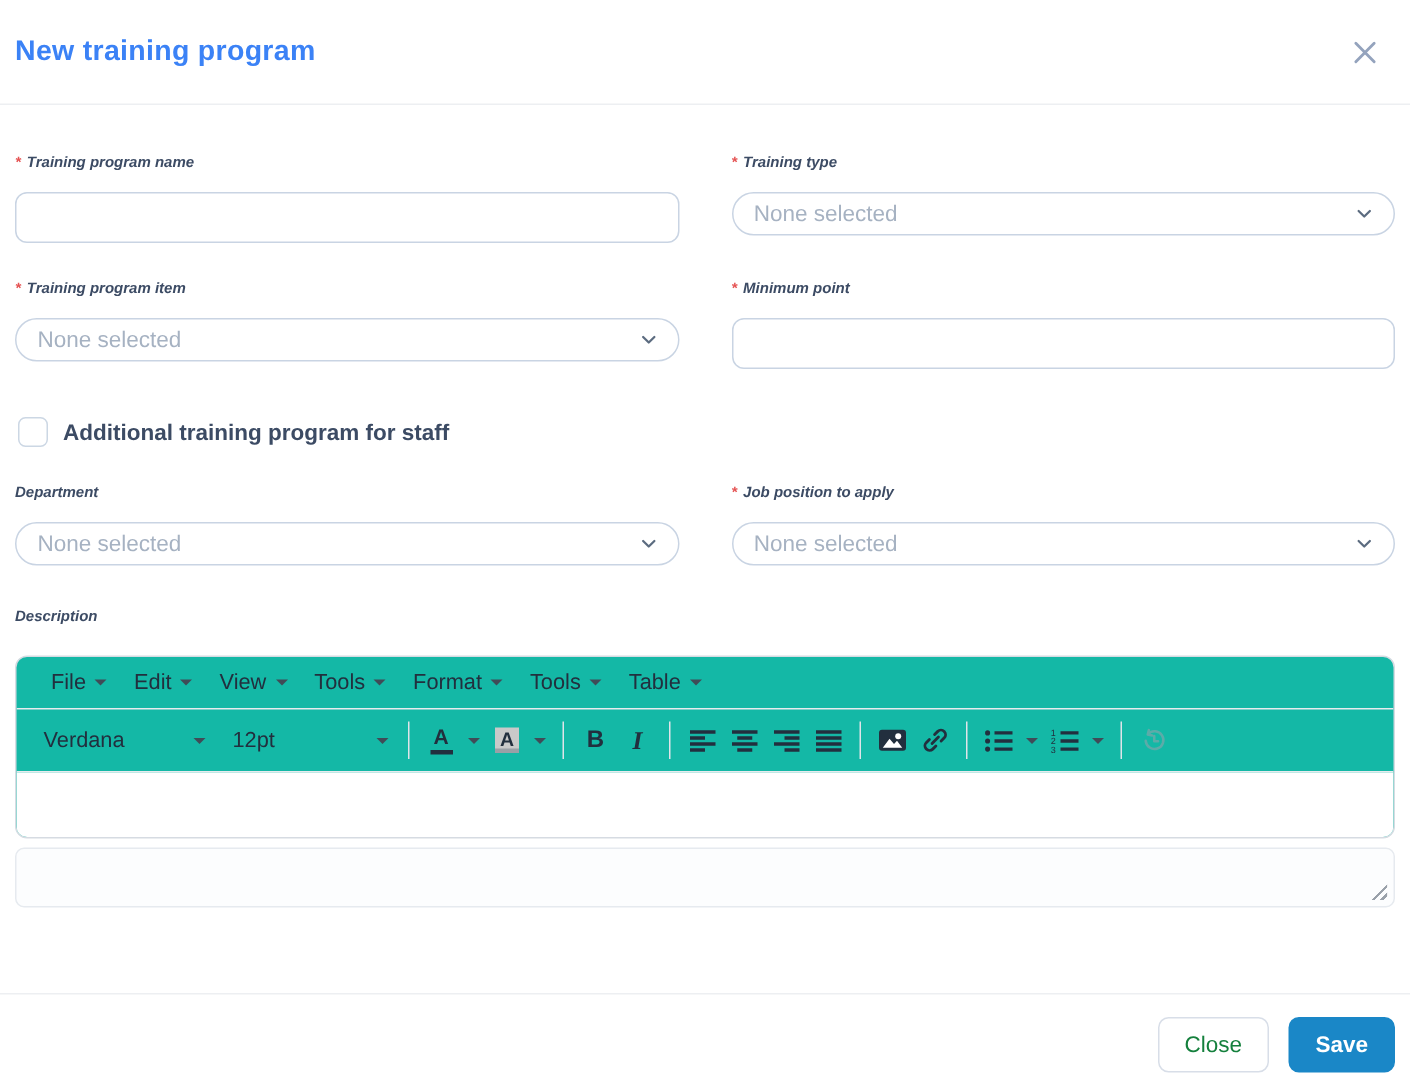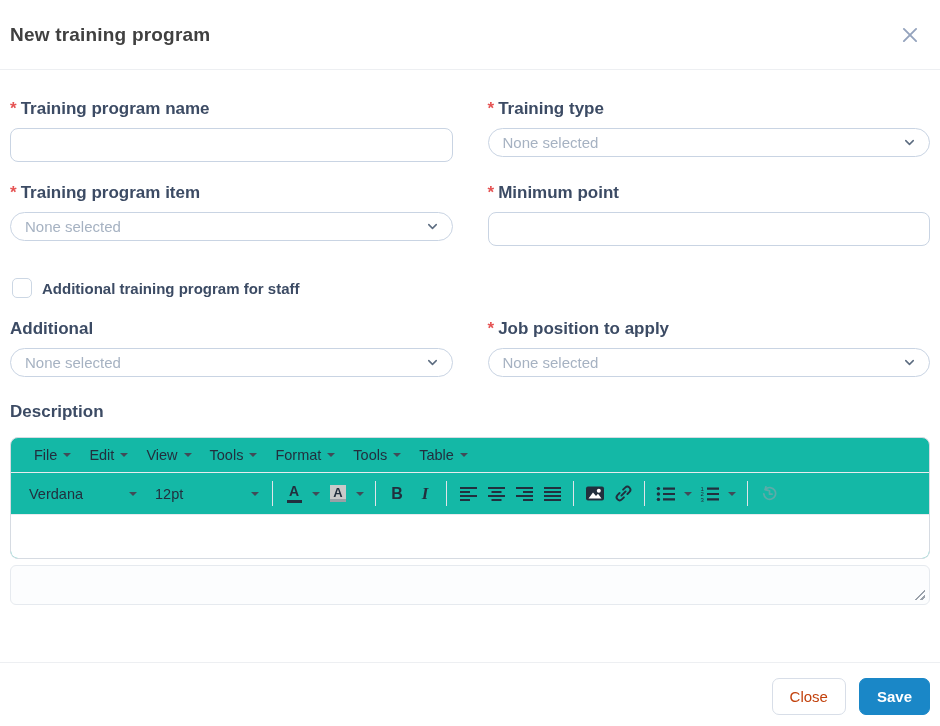--- a/index.html
+++ b/index.html
@@ -3,27 +3,27 @@
 <meta charset="utf-8">
 <style>
   * { box-sizing: border-box; margin: 0; padding: 0; }
   html,body { width: 940px; height: 726px; background: #fff; overflow: hidden;
     font-family: "Liberation Sans", sans-serif; color: #3c4b64; }
   .modal { position: relative; width: 940px; height: 726px; background: #fff; }
 
   
   .modal-header { height: 70px; display: flex; align-items: center; justify-content: space-between;
     padding: 0 16px 0 10px; border-bottom: 1px solid #edeff2; }
-  .modal-title { font-size: 19px; font-weight: 600; color: #404040; letter-spacing: .2px; }
+  .modal-title { font-size: 19px; font-weight: 600; color: #3b82f6; letter-spacing: .2px; }
   .close-btn { background: none; border: none; cursor: pointer; padding: 4px; line-height: 0; }
 
   
   .modal-body { padding: 30px 10px 0 10px; }
   .form-grid { display: grid; grid-template-columns: 1fr 1fr; column-gap: 35px; row-gap: 22px; }
-  .field-label { display: block; font-size: 17px; font-weight: 600; color: #3c4b64; margin-bottom: 10px; line-height: 18px; }
+  .field-label { display: block; font-size: 10px; font-weight: 600; color: #3c4b64; margin-bottom: 10px; line-height: 18px; font-style: italic; }
   .req { color: #e55353; margin-right: 4px; font-weight: 600; }
   .text-input { width: 100%; height: 34px; border: 1px solid #c9d4e3; border-radius: 8px;
     padding: 0 12px; font-size: 15px; color: #3c4b64; outline: none; background: #fff; font-family: inherit; }
   .select { width: 100%; height: 29px; border: 1px solid #c9d4e3; border-radius: 16px; background: #fff;
     display: flex; align-items: center; justify-content: space-between; padding: 0 12px 0 14px; cursor: pointer; }
   .select-placeholder { font-size: 15px; color: #a6b2c2; }
   .chev { line-height: 0; }
 
   
   .checkbox-row { grid-column: 1 / -1; display: flex; align-items: center; margin: 10px 0 0 2px; }
@@ -64,21 +64,21 @@
   .editor-statusbar { margin-top: 6px; height: 40px; border: 1px solid #e6eaef; border-radius: 6px;
     background: #fcfdfe; position: relative; }
   .resize-grip { position: absolute; right: 4px; bottom: 4px; width: 11px; height: 11px; cursor: se-resize;
     clip-path: polygon(100% 0, 100% 100%, 0 100%);
     background: repeating-linear-gradient(135deg, #9aa1aa 0 1.5px, transparent 1.5px 4px); }
 
   
   .modal-footer { position: absolute; left: 0; right: 0; top: 662px; border-top: 1px solid #edeff2;
     padding: 15px 10px 0 10px; display: flex; justify-content: flex-end; gap: 13px; }
   .btn { height: 37px; padding: 0 17px; font-size: 15px; border-radius: 7px; cursor: pointer; font-family: inherit; }
-  .btn-close { background: #fff; border: 1px solid #d8dee8; color: #c2410c; font-weight: 400; }
+  .btn-close { background: #fff; border: 1px solid #d8dee8; color: #15803d; font-weight: 400; }
   .btn-save { background: #1a87c7; border: 1px solid #1a87c7; color: #fff; font-weight: 600; }
 
   svg { display: block; }
 </style>
 </head>
 <body>
 
 <div class="modal">
 
   <div class="modal-header">
@@ -128,21 +128,21 @@
         <label class="field-label"><span class="req">*</span><span>Minimum point</span></label>
         <input class="text-input" type="text" value="" style="">
       </div>
 
       <div class="checkbox-row">
         <span class="checkbox"></span>
         <span class="checkbox-label">Additional training program for staff</span>
       </div>
 
       <div class="field">
-        <label class="field-label"><span>Additional</span></label>
+        <label class="field-label"><span>Department</span></label>
         <div class="select">
           <span class="select-placeholder">None selected</span>
           <span class="chev">
             <svg width="15" height="15" viewBox="0 0 16 16">
                 <path d="M4 6 l4 4 4-4" stroke="#5c6c80" stroke-width="1.6" fill="none" stroke-linecap="round" stroke-linejoin="round"></path>
               </svg>
           </span>
         </div>
       </div>
 

